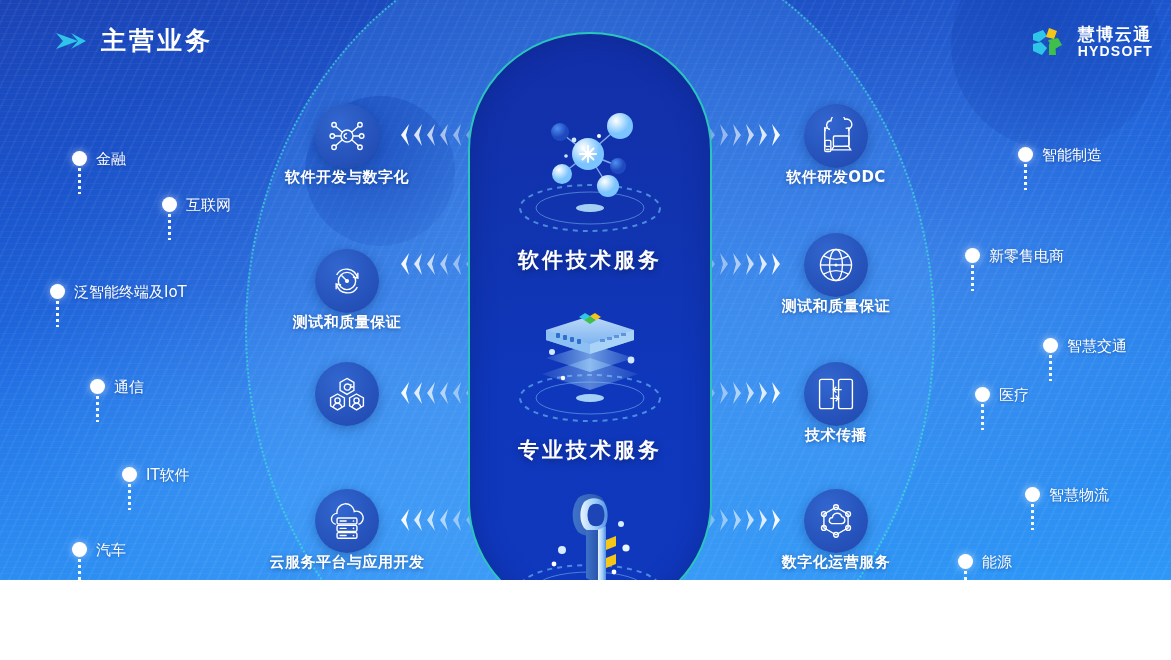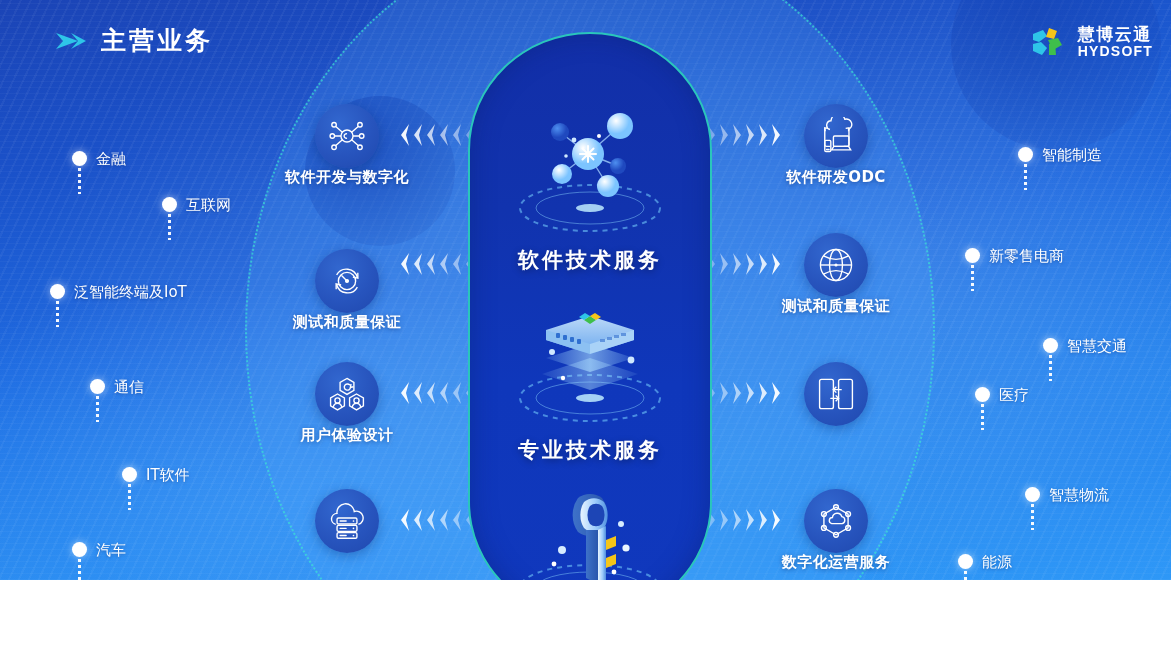--- a/index.html
+++ b/index.html
@@ -297,35 +297,35 @@
       <path d="M25 11.4a3.6 3.6 0 1 0 1 3.2" stroke-linecap="round"></path>
             <path d="M26.6 10.4 L26 14.3 L29.6 13.6"></path>
       <path d="M11 22 L19 26.6 V35.8 L11 40.4 L3 35.8 V26.6 Z"></path>
       <circle cx="11" cy="29.5" r="3"></circle>
             <path d="M6 37.3c0.7-3 2.6-4.6 5-4.6s4.3 1.6 5 4.6"></path>
       <path d="M33 22 L41 26.6 V35.8 L33 40.4 L25 35.8 V26.6 Z"></path>
       <circle cx="33" cy="29.5" r="3"></circle>
             <path d="M28 37.3c0.7-3 2.6-4.6 5-4.6s4.3 1.6 5 4.6"></path>
     </svg>
         </div>
-            <div class="svc-label">用户体验设计</div>
           </div>
       <div class="svc" style="left:252px; top:489px;">
             <div class="svc-icon">
           <svg viewBox="0 0 44 44" width="38" height="38" fill="none" stroke="#fff" stroke-width="1.6">
       <path d="M9 26a6.5 6.5 0 0 1 1.4-12.8A10 10 0 0 1 30.4 11a7.4 7.4 0 0 1 4.8 15"></path>
       <rect x="10.5" y="18.5" width="23" height="7" rx="1.6"></rect>
       <rect x="10.5" y="27" width="23" height="7" rx="1.6"></rect>
       <rect x="10.5" y="35.5" width="23" height="6.5" rx="1.6"></rect>
       <path d="M14 22h7 M14 30.5h7 M14 38.8h7" stroke-linecap="round"></path>
       <circle cx="29.5" cy="22" r="1" fill="#fff" stroke="none"></circle>
       <circle cx="29.5" cy="30.5" r="1" fill="#fff" stroke="none"></circle>
       <circle cx="29.5" cy="38.8" r="1" fill="#fff" stroke="none"></circle>
     </svg>
         </div>
+            <div class="svc-label">云服务平台与应用开发</div>
           </div>
     </div>
   <div id="right-services">
       <div class="svc" style="left:741px; top:104px;">
             <div class="svc-icon">
           <svg viewBox="0 0 44 44" width="38" height="38" fill="none" stroke="#fff" stroke-width="1.6">
       <path d="M15 14.5a5.2 5.2 0 0 1 1.2-10.2A8.2 8.2 0 0 1 32.2 2.6a6 6 0 0 1 3.6 12"></path>
       <path d="M9 13 V32 a2 2 0 0 0 2 2 h4"></path>
             <path d="M9.5 16.5 L9 12.6 L12.8 13.2"></path>
       <path d="M37 13 V32 a2 2 0 0 1-2 2 h-4"></path>
@@ -355,20 +355,21 @@
             <div class="svc-icon">
           <svg viewBox="0 0 44 44" width="38" height="38" fill="none" stroke="#fff" stroke-width="1.6">
       <rect x="3" y="5" width="16" height="34" rx="2.2"></rect>
       <rect x="25" y="5" width="16" height="34" rx="2.2"></rect>
       <path d="M19 17 H28" stroke-linecap="round"></path>
             <path d="M22.4 13.6 L19 17 L22.4 20.4"></path>
       <path d="M25 27 H16" stroke-linecap="round"></path>
             <path d="M21.6 23.6 L25 27 L21.6 30.4"></path>
     </svg>
         </div>
+            <div class="svc-label">技术传播</div>
           </div>
       <div class="svc" style="left:741px; top:489px;">
             <div class="svc-icon">
           <svg viewBox="0 0 44 44" width="38" height="38" fill="none" stroke="#fff" stroke-width="1.6">
       <path d="M22 6 L36 14 V30 L22 38 L8 30 V14 Z"></path>
       <circle cx="22" cy="6" r="2.8"></circle>
             <circle cx="36" cy="14" r="2.8"></circle>
             <circle cx="36" cy="30" r="2.8"></circle>
       <circle cx="22" cy="38" r="2.8"></circle>
             <circle cx="8" cy="30" r="2.8"></circle>

